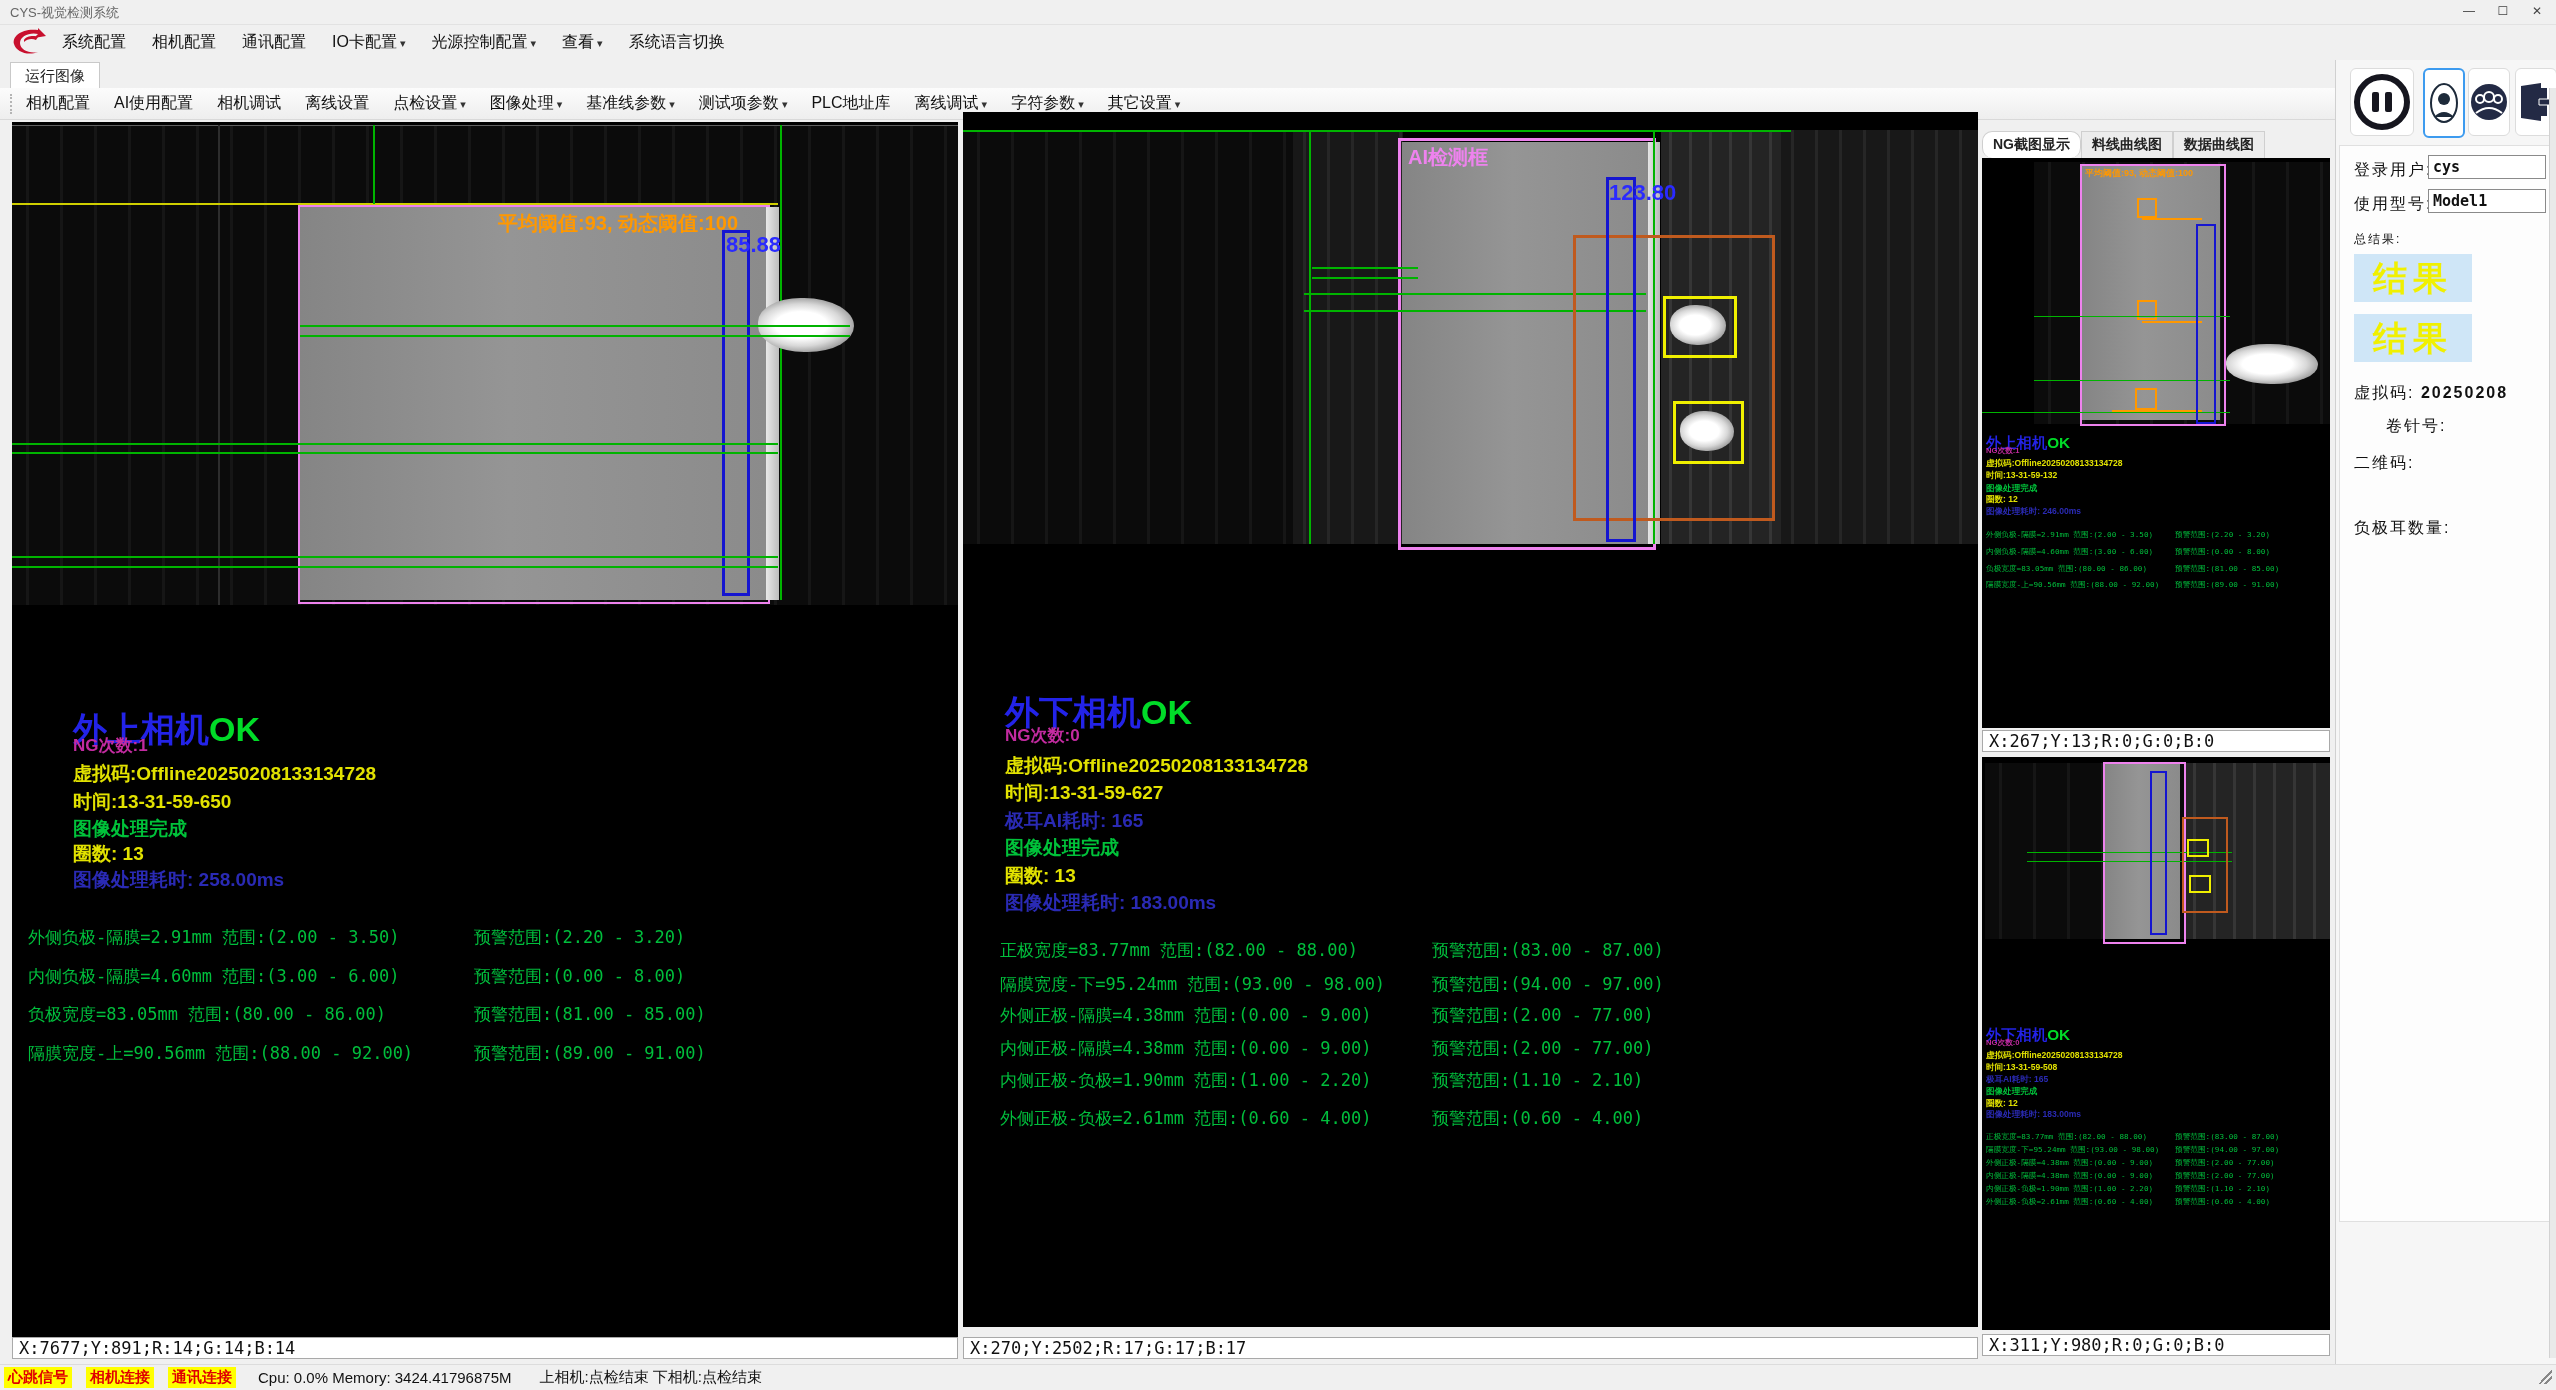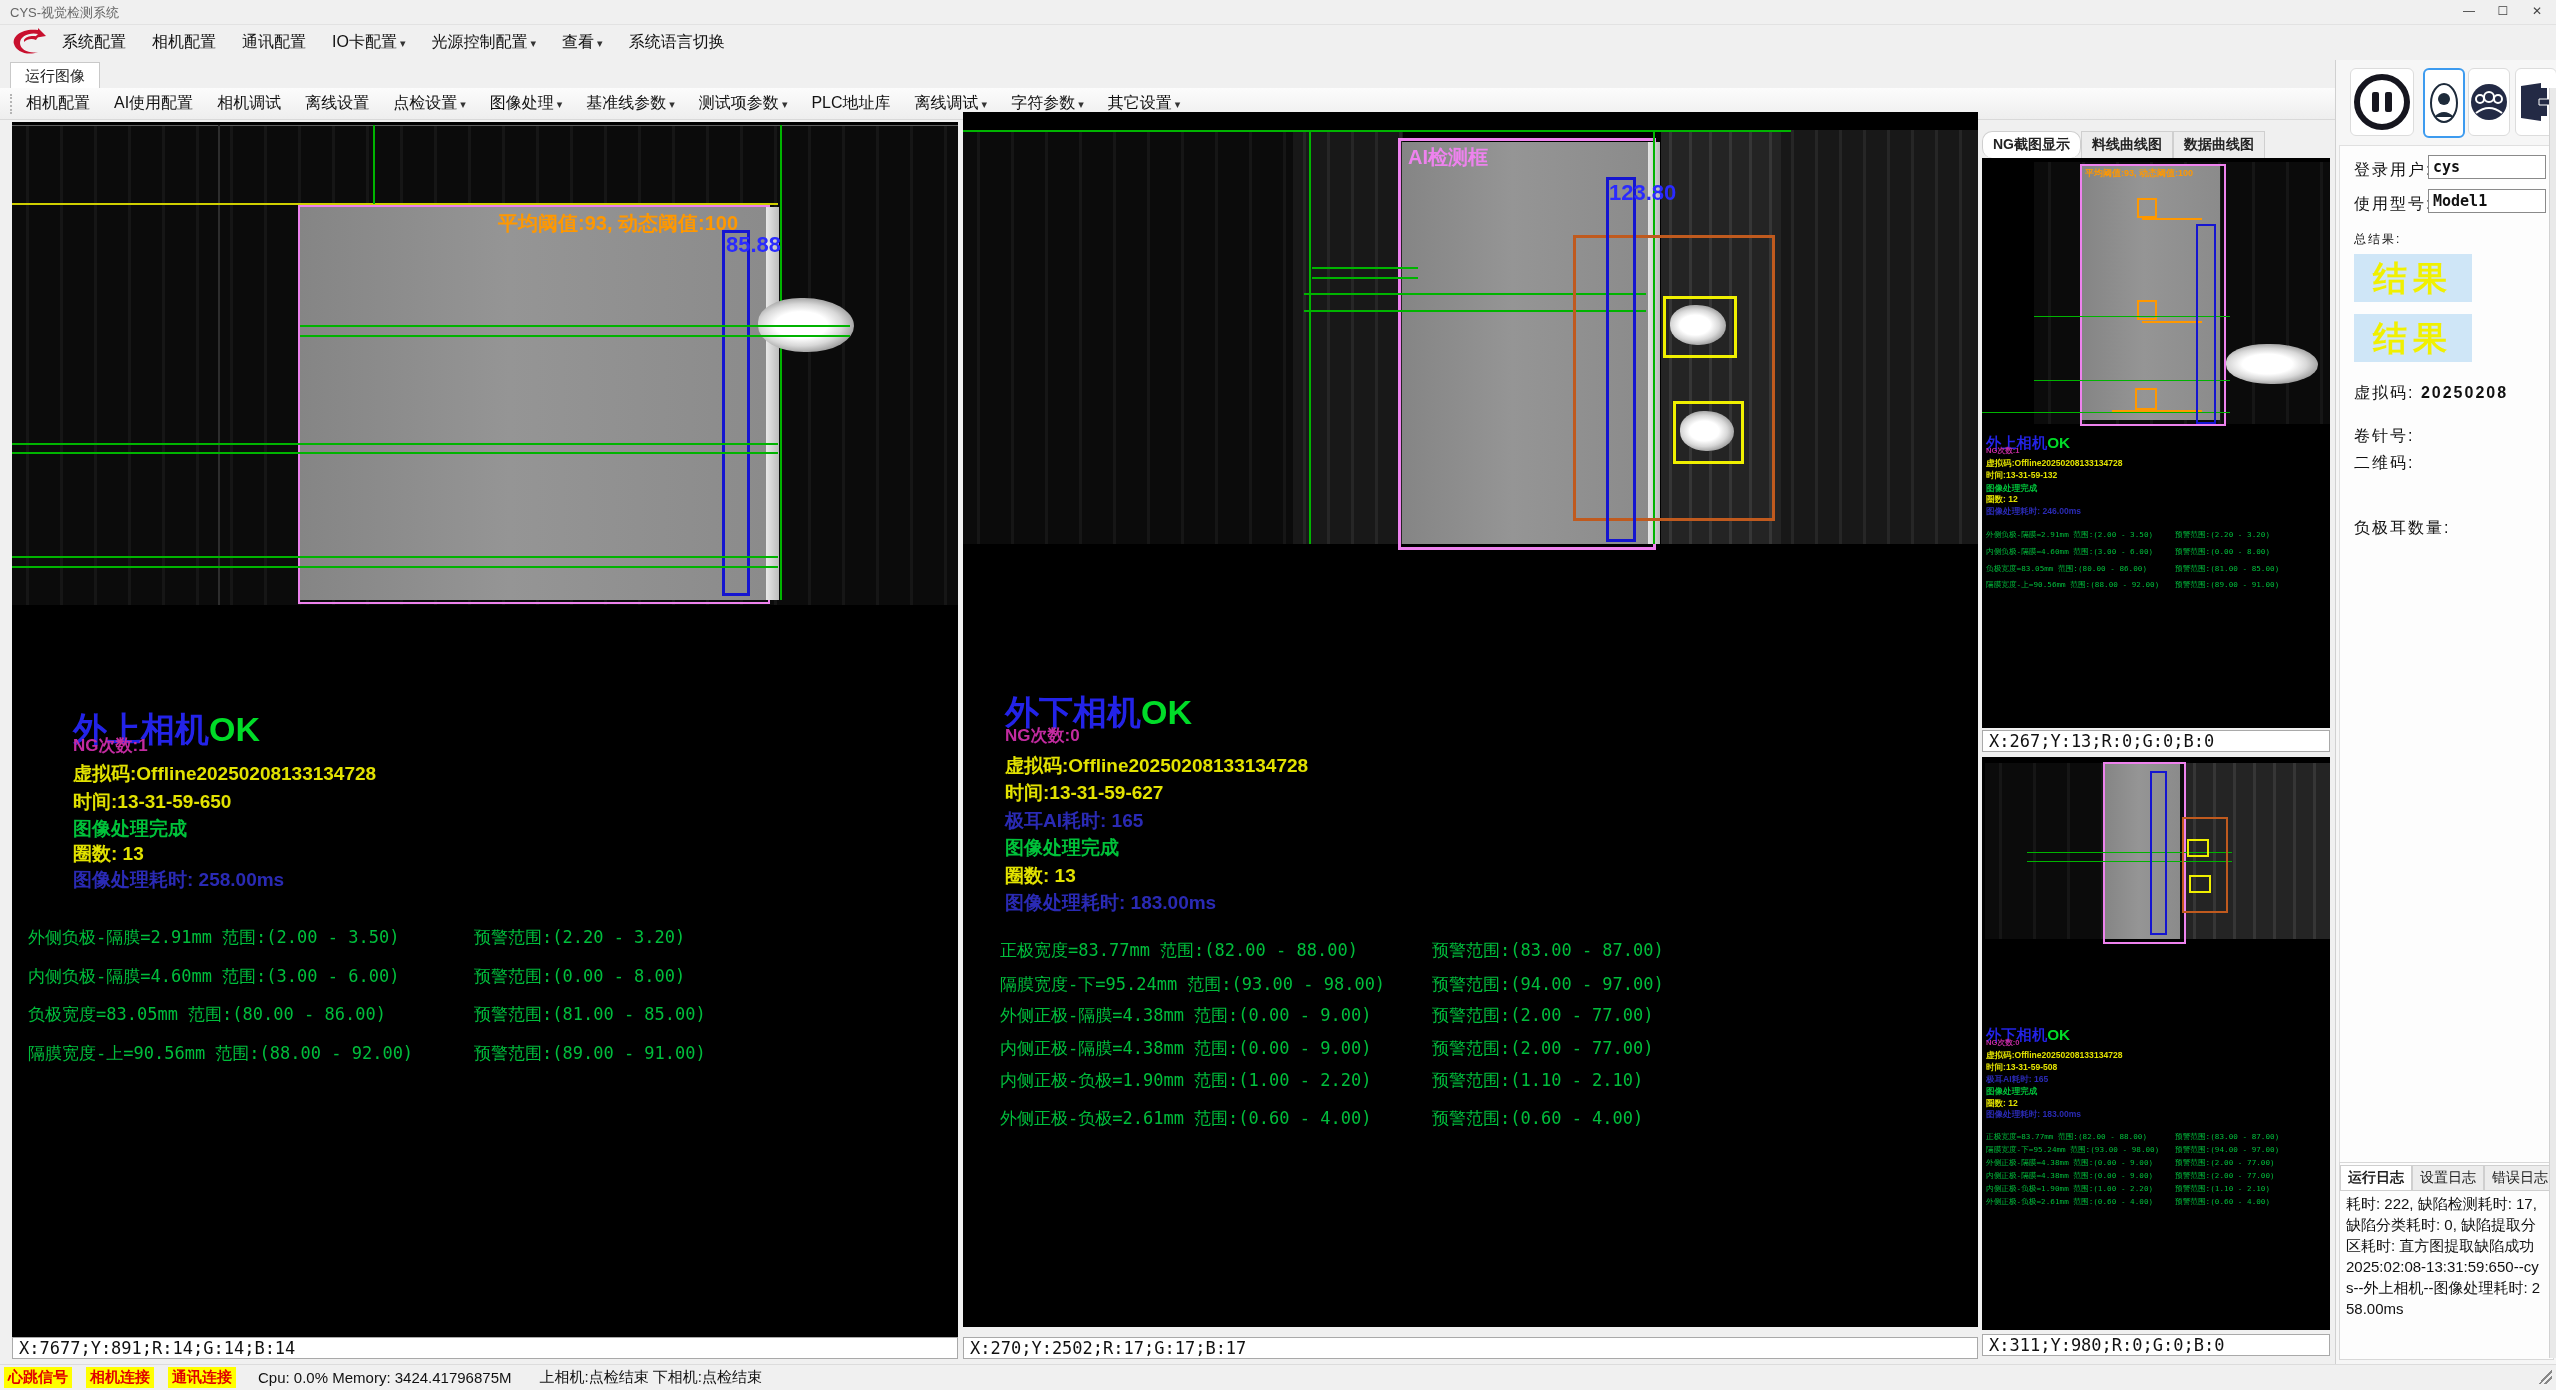--- a/index.html
+++ b/index.html
@@ -348,33 +348,25 @@
 
   <div id="info-panel">
     <div class="info-label" style="top:14px;">登录用户:</div>
     <input class="info-input" style="top: 9px;" value="cys">
     <div class="info-label" style="top:48px;">使用型号:</div>
     <input class="info-input" style="top: 43px;" value="Model1">
     <div class="info-label" style="top:85px;font-size:12px;">总结果:</div>
     <div class="result-box" style="top:108px;">结果</div>
     <div class="result-box" style="top:168px;">结果</div>
     <div class="info-label" style="top:237px;"><span>虚拟码:</span> <b>20250208</b></div>
-    <div class="info-label" style="top:280px;">卷针号:</div>
+    <div class="info-label" style="top:270px;margin-left:32px;">卷针号:</div>
     <div class="info-label" style="top:307px;">二维码:</div>
     <div class="info-label" style="top:348px;margin-top:24px;">负极耳数量:</div>
   </div>
 
-  <div id="log-panel">
-    <div style="display:flex;align-items:flex-end;height:27px;border-bottom:1px solid #cfcfcf;">
-      <span class="ltab sel">运行日志</span>
-      <span class="ltab">设置日志</span>
-      <span class="ltab">错误日志</span>
-    </div>
-    <div id="log-text">耗时: 222, 缺陷检测耗时: 17, 缺陷分类耗时: 0, 缺陷提取分区耗时: 直方图提取缺陷成功 2025:02:08-13:31:59:650--cys--外上相机--图像处理耗时: 258.00ms</div>
-  </div>
 </div>
 <div class="abs" id="right-strip"></div>
 
 <div class="abs" id="statusbar">
   <span class="badge">心跳信号</span>
   <span class="badge">相机连接</span>
   <span class="badge">通讯连接</span>
   <span style="margin-left:8px;">Cpu: 0.0% Memory: 3424.41796875M</span>
   <span style="margin-left:14px;">上相机:点检结束  下相机:点检结束</span>
 </div>

